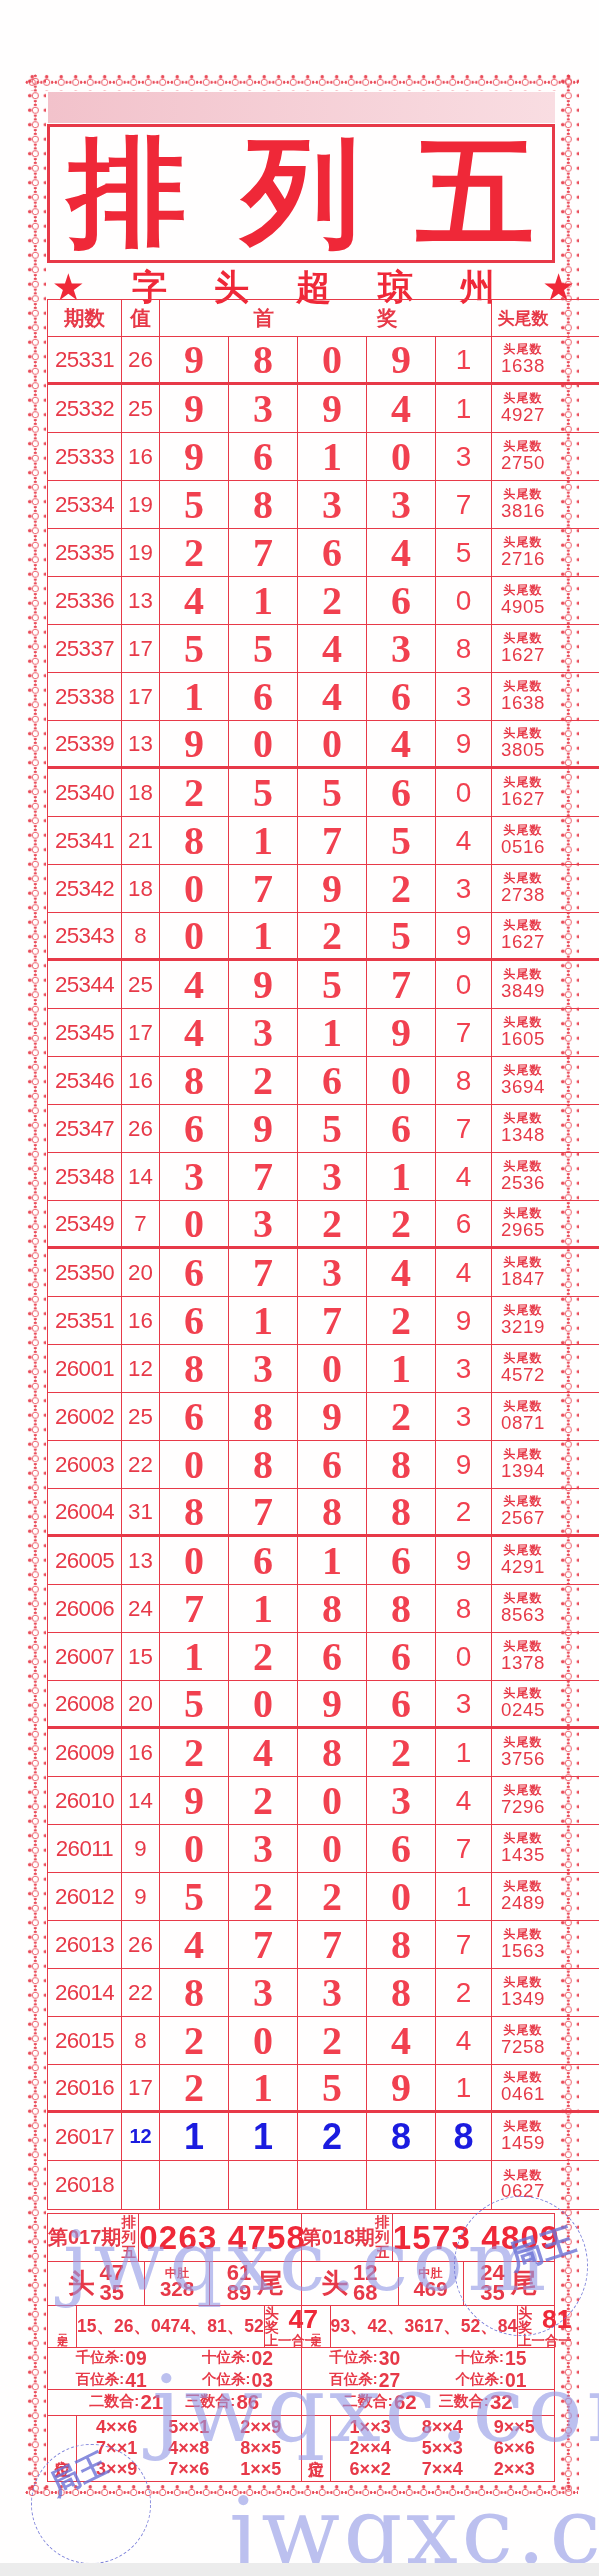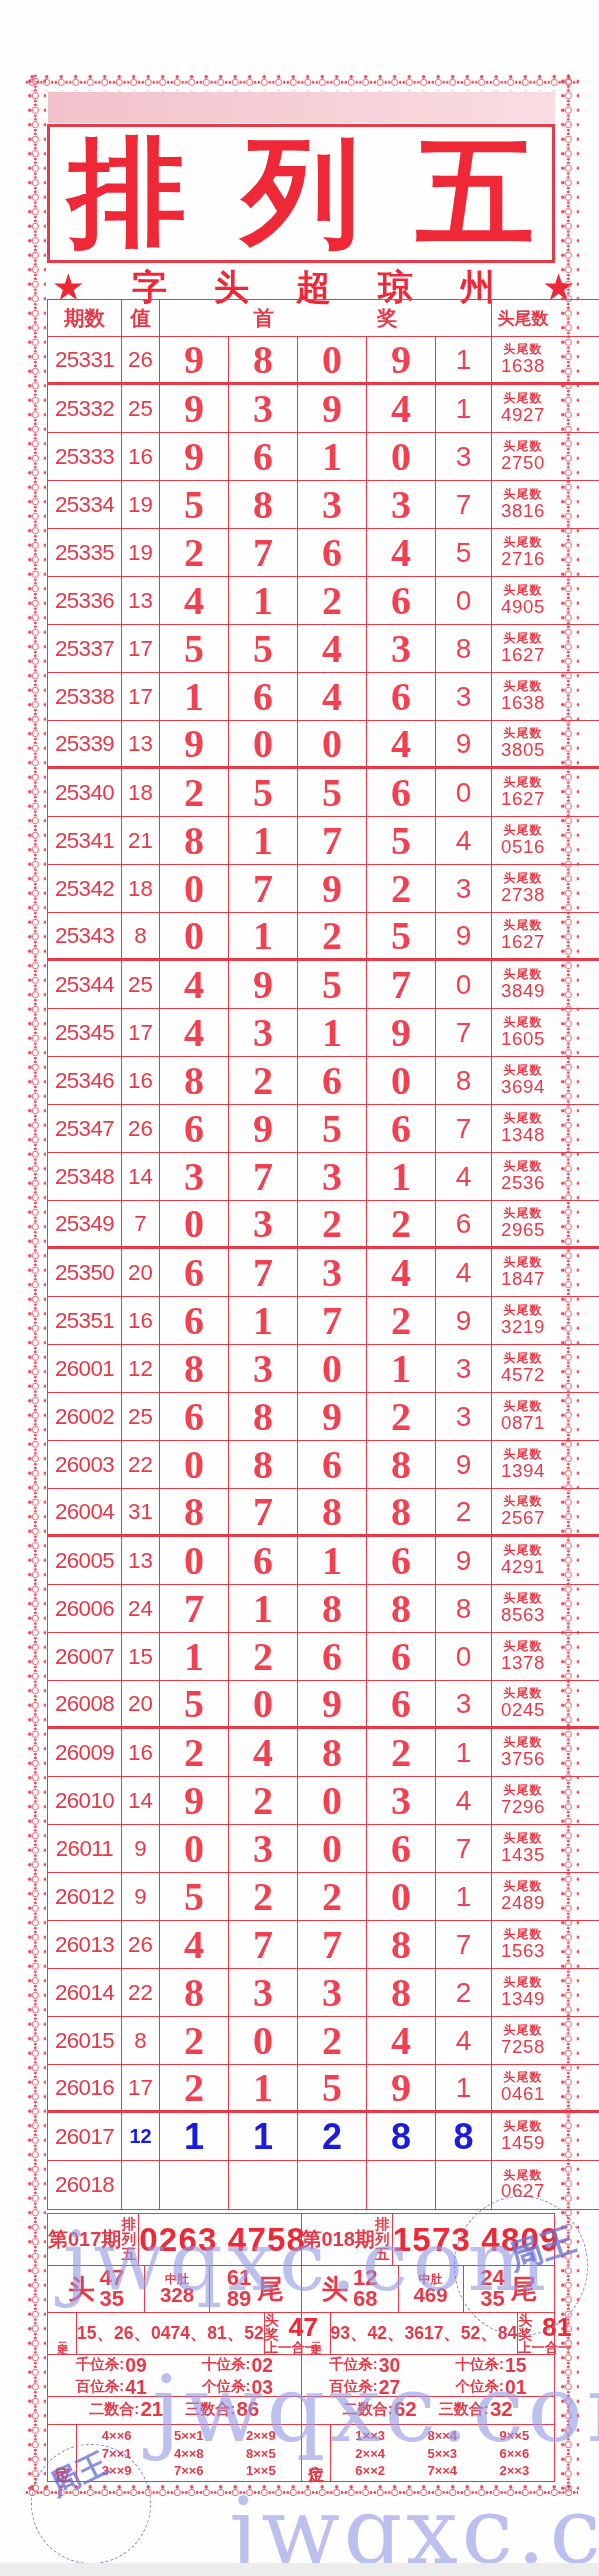--- a/index.html
+++ b/index.html
@@ -118,21 +118,21 @@
   .rowD .k-label{font-weight:700;font-size:14.5px;}
   .rowD .k-val{font-weight:700;font-size:19.3px;}
   .rowE{height:28px;display:flex;align-items:flex-start;justify-content:center;gap:22px;white-space:nowrap;}
   .rowE .s-label{font-weight:700;font-size:15px;}
   .rowE .s-val{font-weight:700;font-size:20.5px;}
   .rowE .sum{display:flex;align-items:center;gap:1.2px;}
   .rowF{flex:1;}
   .rowF .vlabel{width:28px;border-right:1.2px solid var(--red);font-size:15.7px;}
   .rowF .pos-grid{flex:1;display:grid;grid-template-columns:1fr 1fr 1fr;align-items:center;
     justify-items:center;padding:1.2px 3.6px;}
-  .rowF .tok{font-weight:700;font-size:13px;white-space:nowrap;}
+  .rowF .tok{font-weight:700;font-size:18px;white-space:nowrap;}
 
   
   .wm{position:absolute;font-family:"DejaVu Serif",serif;color:var(--wm);opacity:.62;
     white-space:nowrap;pointer-events:none;line-height:1;margin-left:32px;}
   #wm1{left:31px;top:2220px;font-size:83px;letter-spacing:4.8px;}
   #wm2{left:120px;top:2364px;font-size:92px;letter-spacing:3.6px;}
   #wm3{left:197px;top:2486px;font-size:92px;letter-spacing:3.6px;}
   .stamp{position:absolute;border:1.8px dashed var(--stamp);border-radius:50%;opacity:.85;}
   #stamp-right{left:454px;top:2196px;width:132px;height:138px;}
   #stamp-left{left:31px;top:2444px;width:118px;height:118px;}

